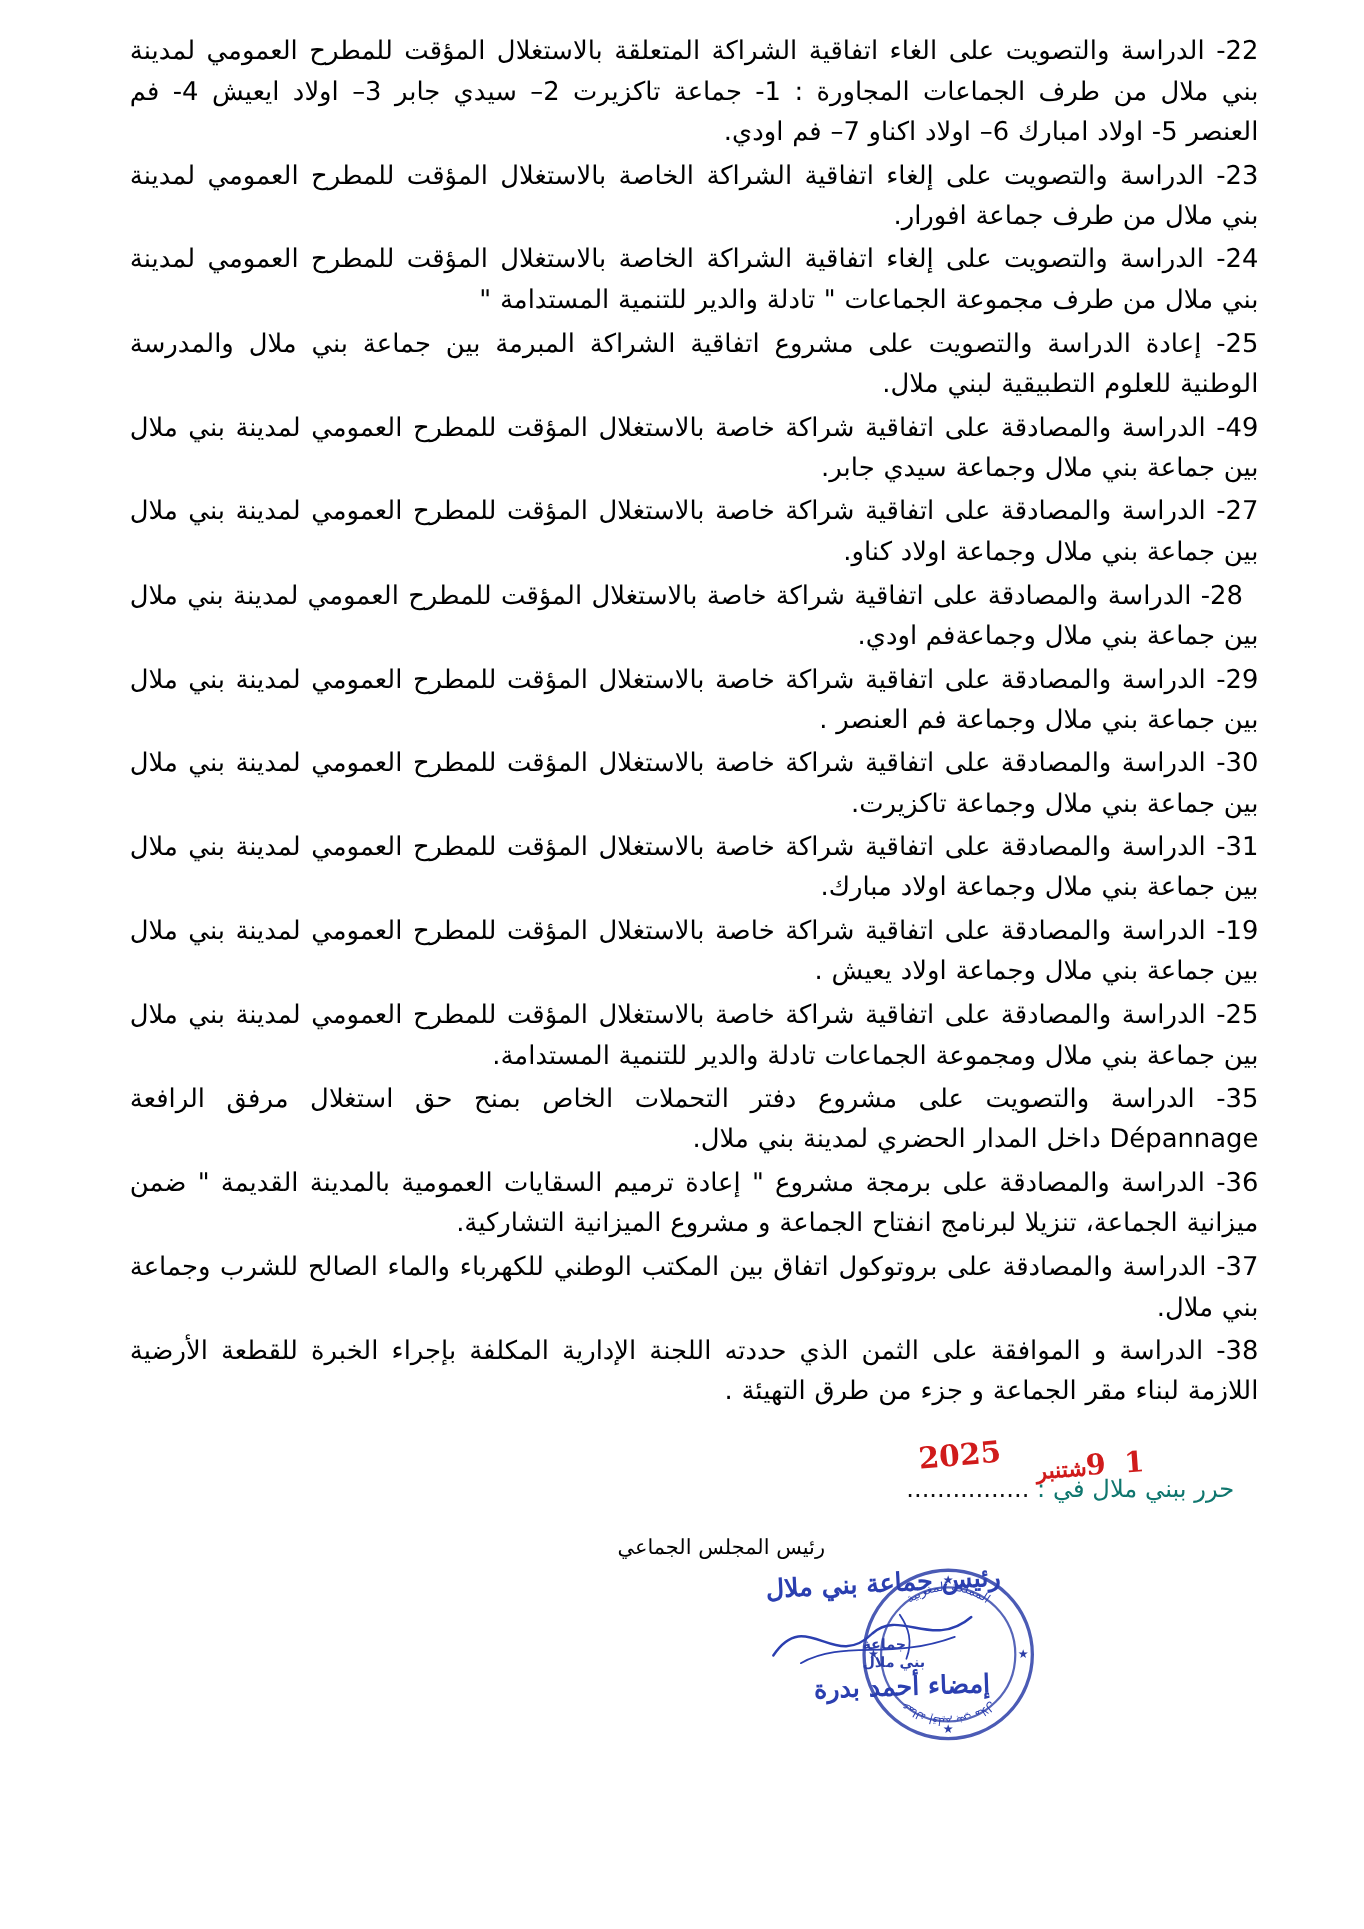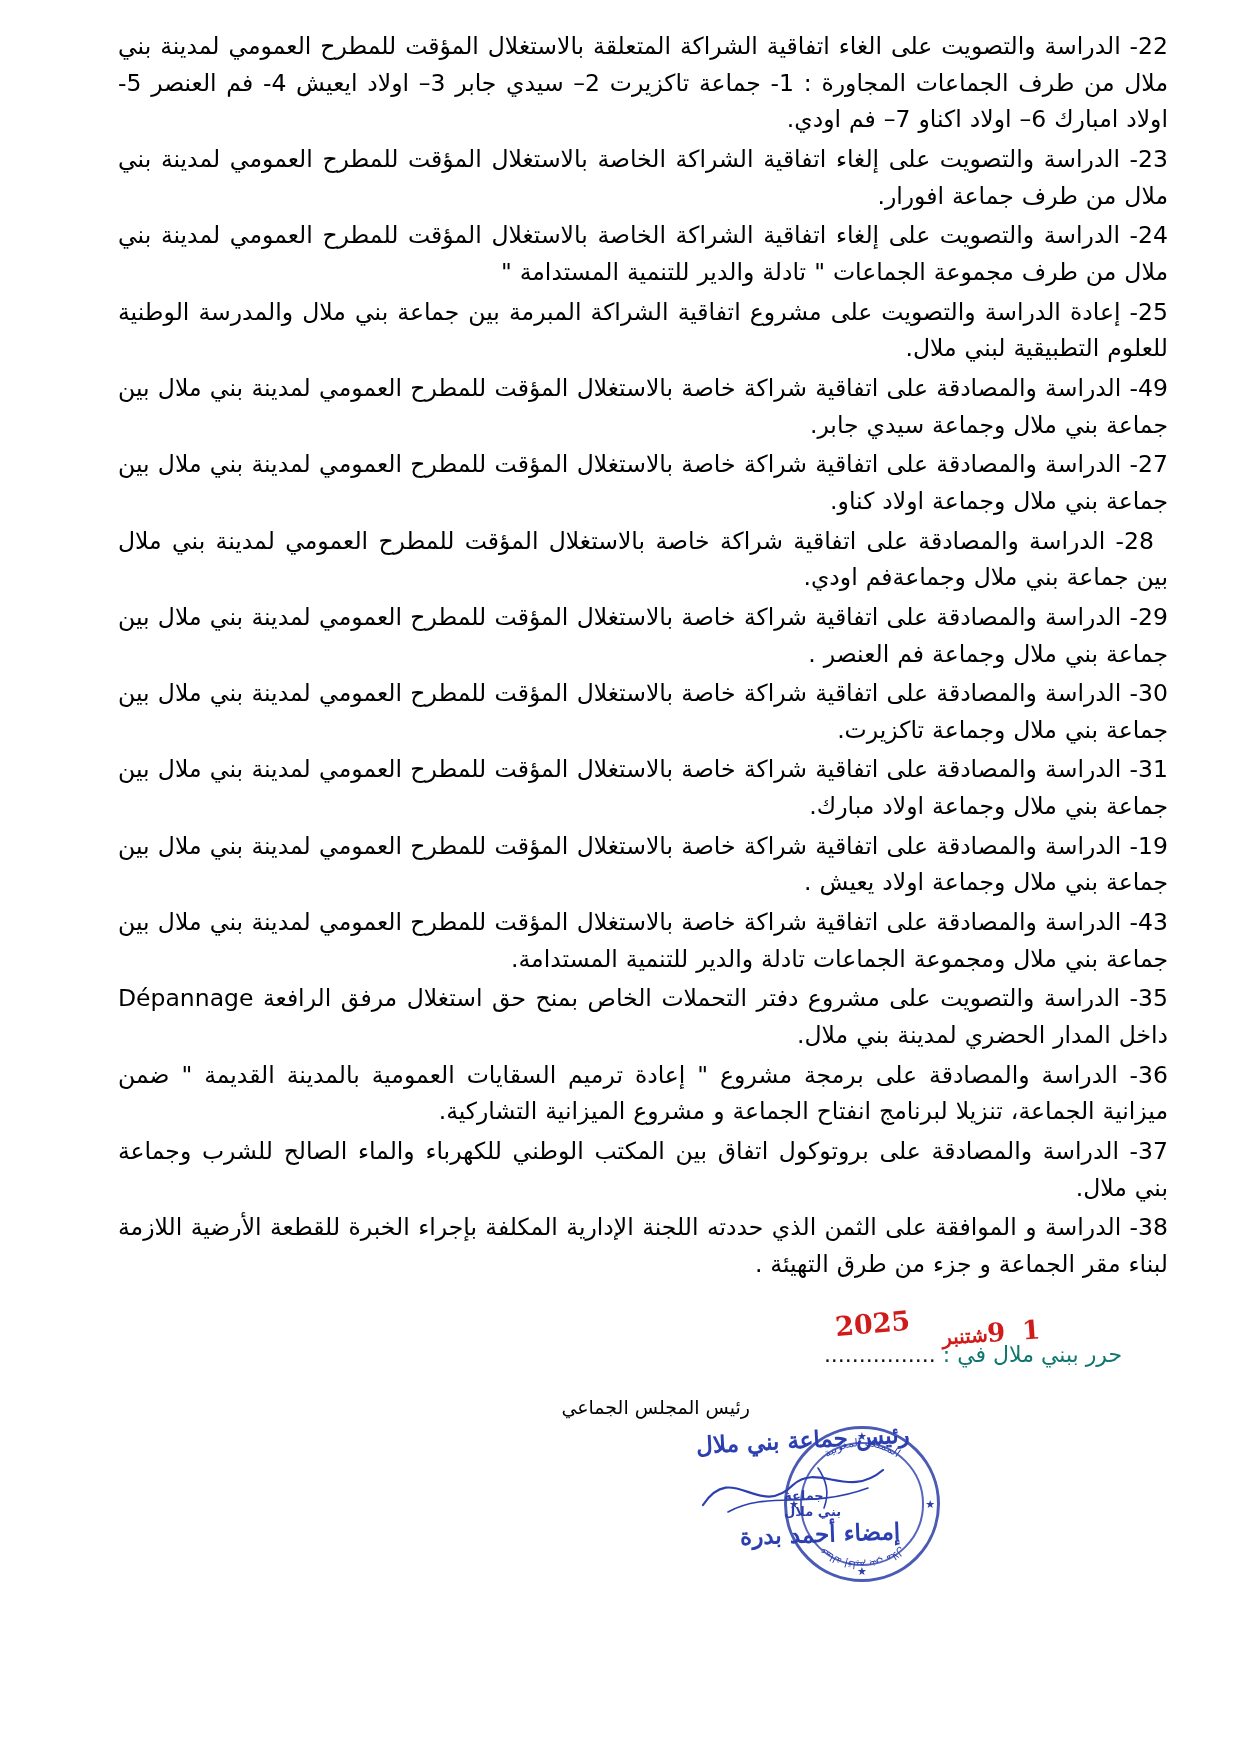--- a/index.html
+++ b/index.html
@@ -13,21 +13,21 @@
     position: relative;
     font-family: "DejaVu Sans", "Liberation Sans", sans-serif;
     color: #000000;
     overflow: hidden;
   }
   .page {
     position: relative;
     width: 1240px;
     height: 1754px;
     box-sizing: border-box;
-    padding: 28px 72px 0 118px;
+    padding: 28px 96px 0 118px;
     border-radius: 22px;
   }
   .items {
     display: block;
   }
   .item {
     direction: rtl;
     text-align: justify;
     text-align-last: right;
     font-size: 23.5px;
@@ -178,21 +178,21 @@
     <p class="item">23- الدراسة والتصويت  على إلغاء اتفاقية الشراكة الخاصة بالاستغلال المؤقت للمطرح العمومي لمدينة بني ملال من طرف جماعة افورار.</p>
     <p class="item">24- الدراسة والتصويت  على إلغاء اتفاقية الشراكة الخاصة بالاستغلال المؤقت للمطرح العمومي لمدينة بني ملال من طرف مجموعة الجماعات " تادلة والدير للتنمية المستدامة "</p>
     <p class="item">25- إعادة الدراسة والتصويت على مشروع اتفاقية الشراكة المبرمة بين جماعة بني ملال والمدرسة الوطنية للعلوم التطبيقية لبني ملال.</p>
     <p class="item">49- الدراسة والمصادقة على اتفاقية شراكة خاصة بالاستغلال المؤقت للمطرح العمومي لمدينة بني ملال بين جماعة بني ملال وجماعة سيدي جابر.</p>
     <p class="item">27- الدراسة والمصادقة على اتفاقية شراكة خاصة بالاستغلال المؤقت للمطرح العمومي لمدينة بني ملال بين جماعة بني ملال وجماعة اولاد كناو.</p>
     <p class="item indent-special">28-  الدراسة والمصادقة على اتفاقية شراكة خاصة بالاستغلال المؤقت للمطرح العمومي لمدينة بني ملال بين جماعة بني ملال  وجماعةفم اودي.</p>
     <p class="item">29- الدراسة والمصادقة على اتفاقية شراكة خاصة بالاستغلال المؤقت للمطرح العمومي لمدينة بني ملال بين جماعة بني ملال وجماعة فم العنصر .</p>
     <p class="item">30- الدراسة والمصادقة على اتفاقية شراكة خاصة بالاستغلال المؤقت للمطرح العمومي لمدينة بني ملال بين جماعة بني ملال وجماعة تاكزيرت.</p>
     <p class="item">31- الدراسة والمصادقة على اتفاقية شراكة خاصة بالاستغلال المؤقت للمطرح العمومي لمدينة بني ملال بين جماعة بني ملال وجماعة اولاد مبارك.</p>
     <p class="item">19- الدراسة والمصادقة على اتفاقية شراكة خاصة بالاستغلال المؤقت للمطرح العمومي لمدينة بني ملال بين جماعة بني ملال وجماعة اولاد يعيش .</p>
-    <p class="item">43- الدراسة والمصادقة على اتفاقية شراكة خاصة بالاستغلال المؤقت للمطرح العمومي لمدينة بني ملال بين جماعة بني ملال ومجموعة الجماعات تادلة والدير للتنمية المستدامة.</p>
+    <p class="item">25- الدراسة والمصادقة على اتفاقية شراكة خاصة بالاستغلال المؤقت للمطرح العمومي لمدينة بني ملال بين جماعة بني ملال ومجموعة الجماعات تادلة والدير للتنمية المستدامة.</p>
     <p class="item">35- الدراسة والتصويت على مشروع دفتر التحملات الخاص بمنح حق استغلال مرفق الرافعة Dépannage داخل المدار الحضري  لمدينة بني ملال.</p>
     <p class="item">36- الدراسة والمصادقة على برمجة مشروع " إعادة ترميم السقايات العمومية بالمدينة القديمة " ضمن ميزانية الجماعة، تنزيلا لبرنامج انفتاح الجماعة و مشروع الميزانية التشاركية.</p>
     <p class="item">37- الدراسة والمصادقة على بروتوكول اتفاق بين المكتب الوطني للكهرباء والماء الصالح للشرب وجماعة بني ملال.</p>
     <p class="item">38- الدراسة و الموافقة على الثمن الذي حددته اللجنة الإدارية المكلفة بإجراء الخبرة للقطعة الأرضية اللازمة لبناء مقر الجماعة و جزء من طرق التهيئة .</p>
   </div>
 
   <div class="sig-area">
 
     <div class="date-line">
       <span class="label">حرر ببني ملال في :</span>

